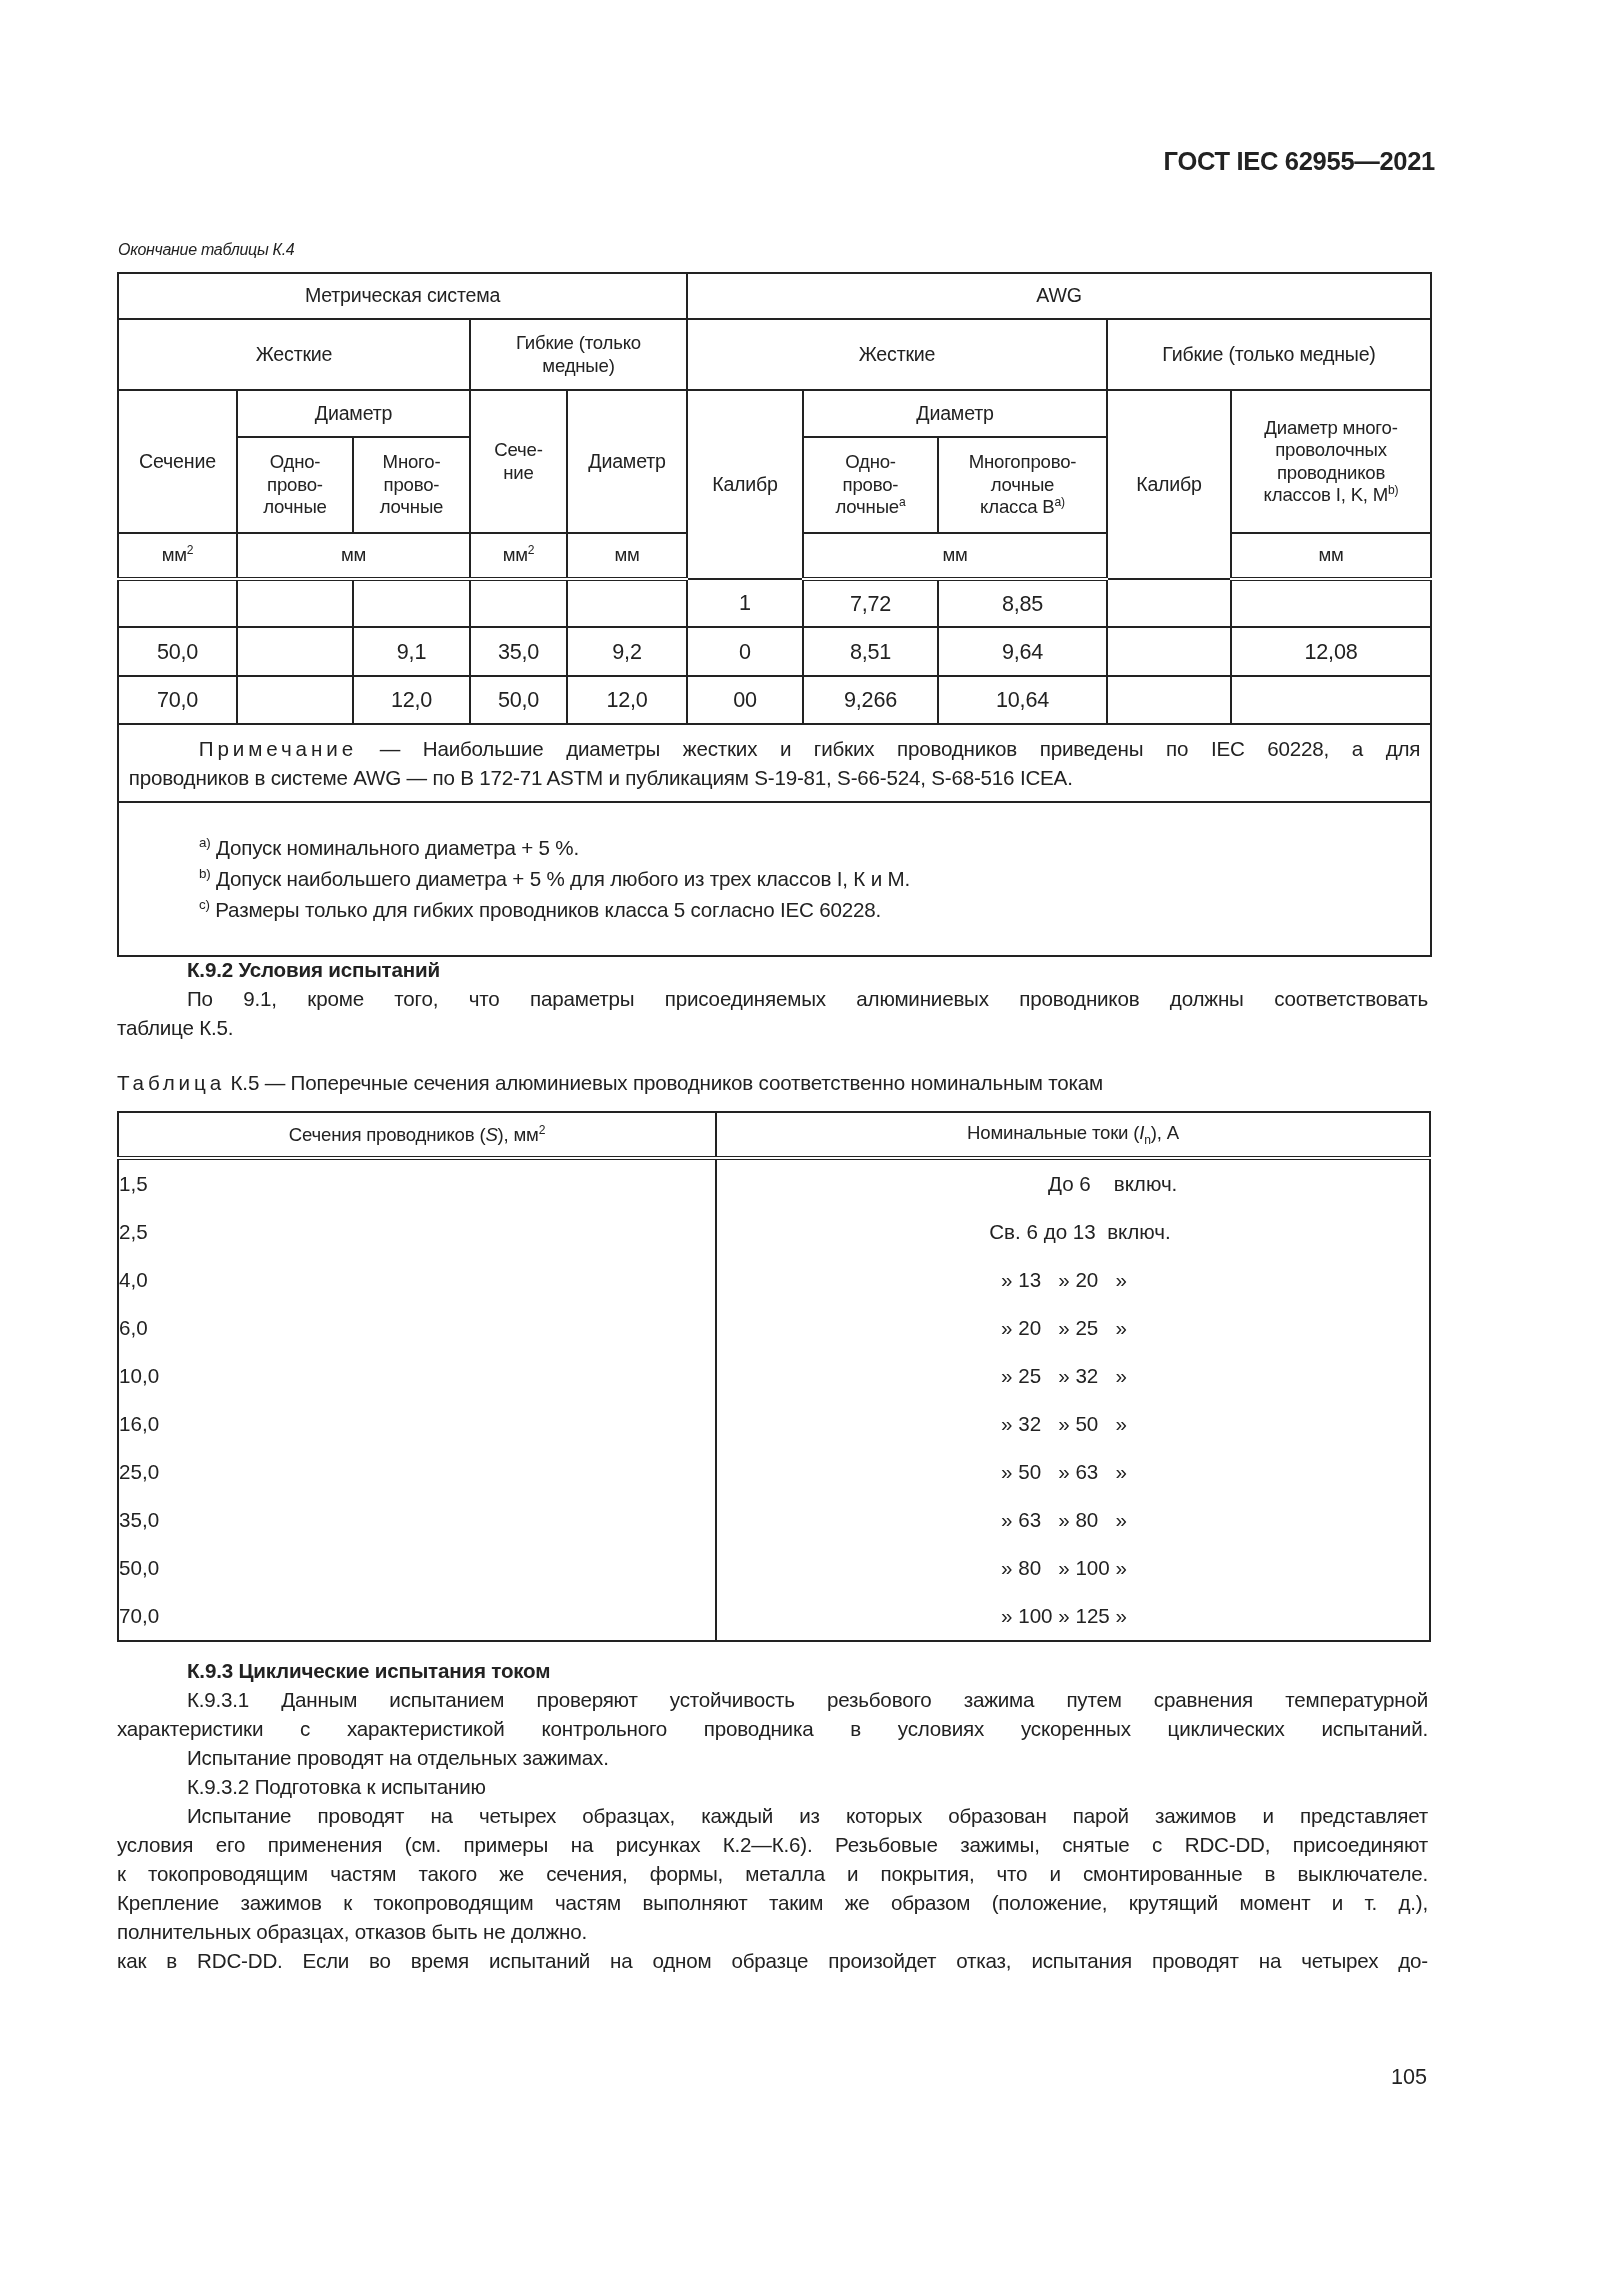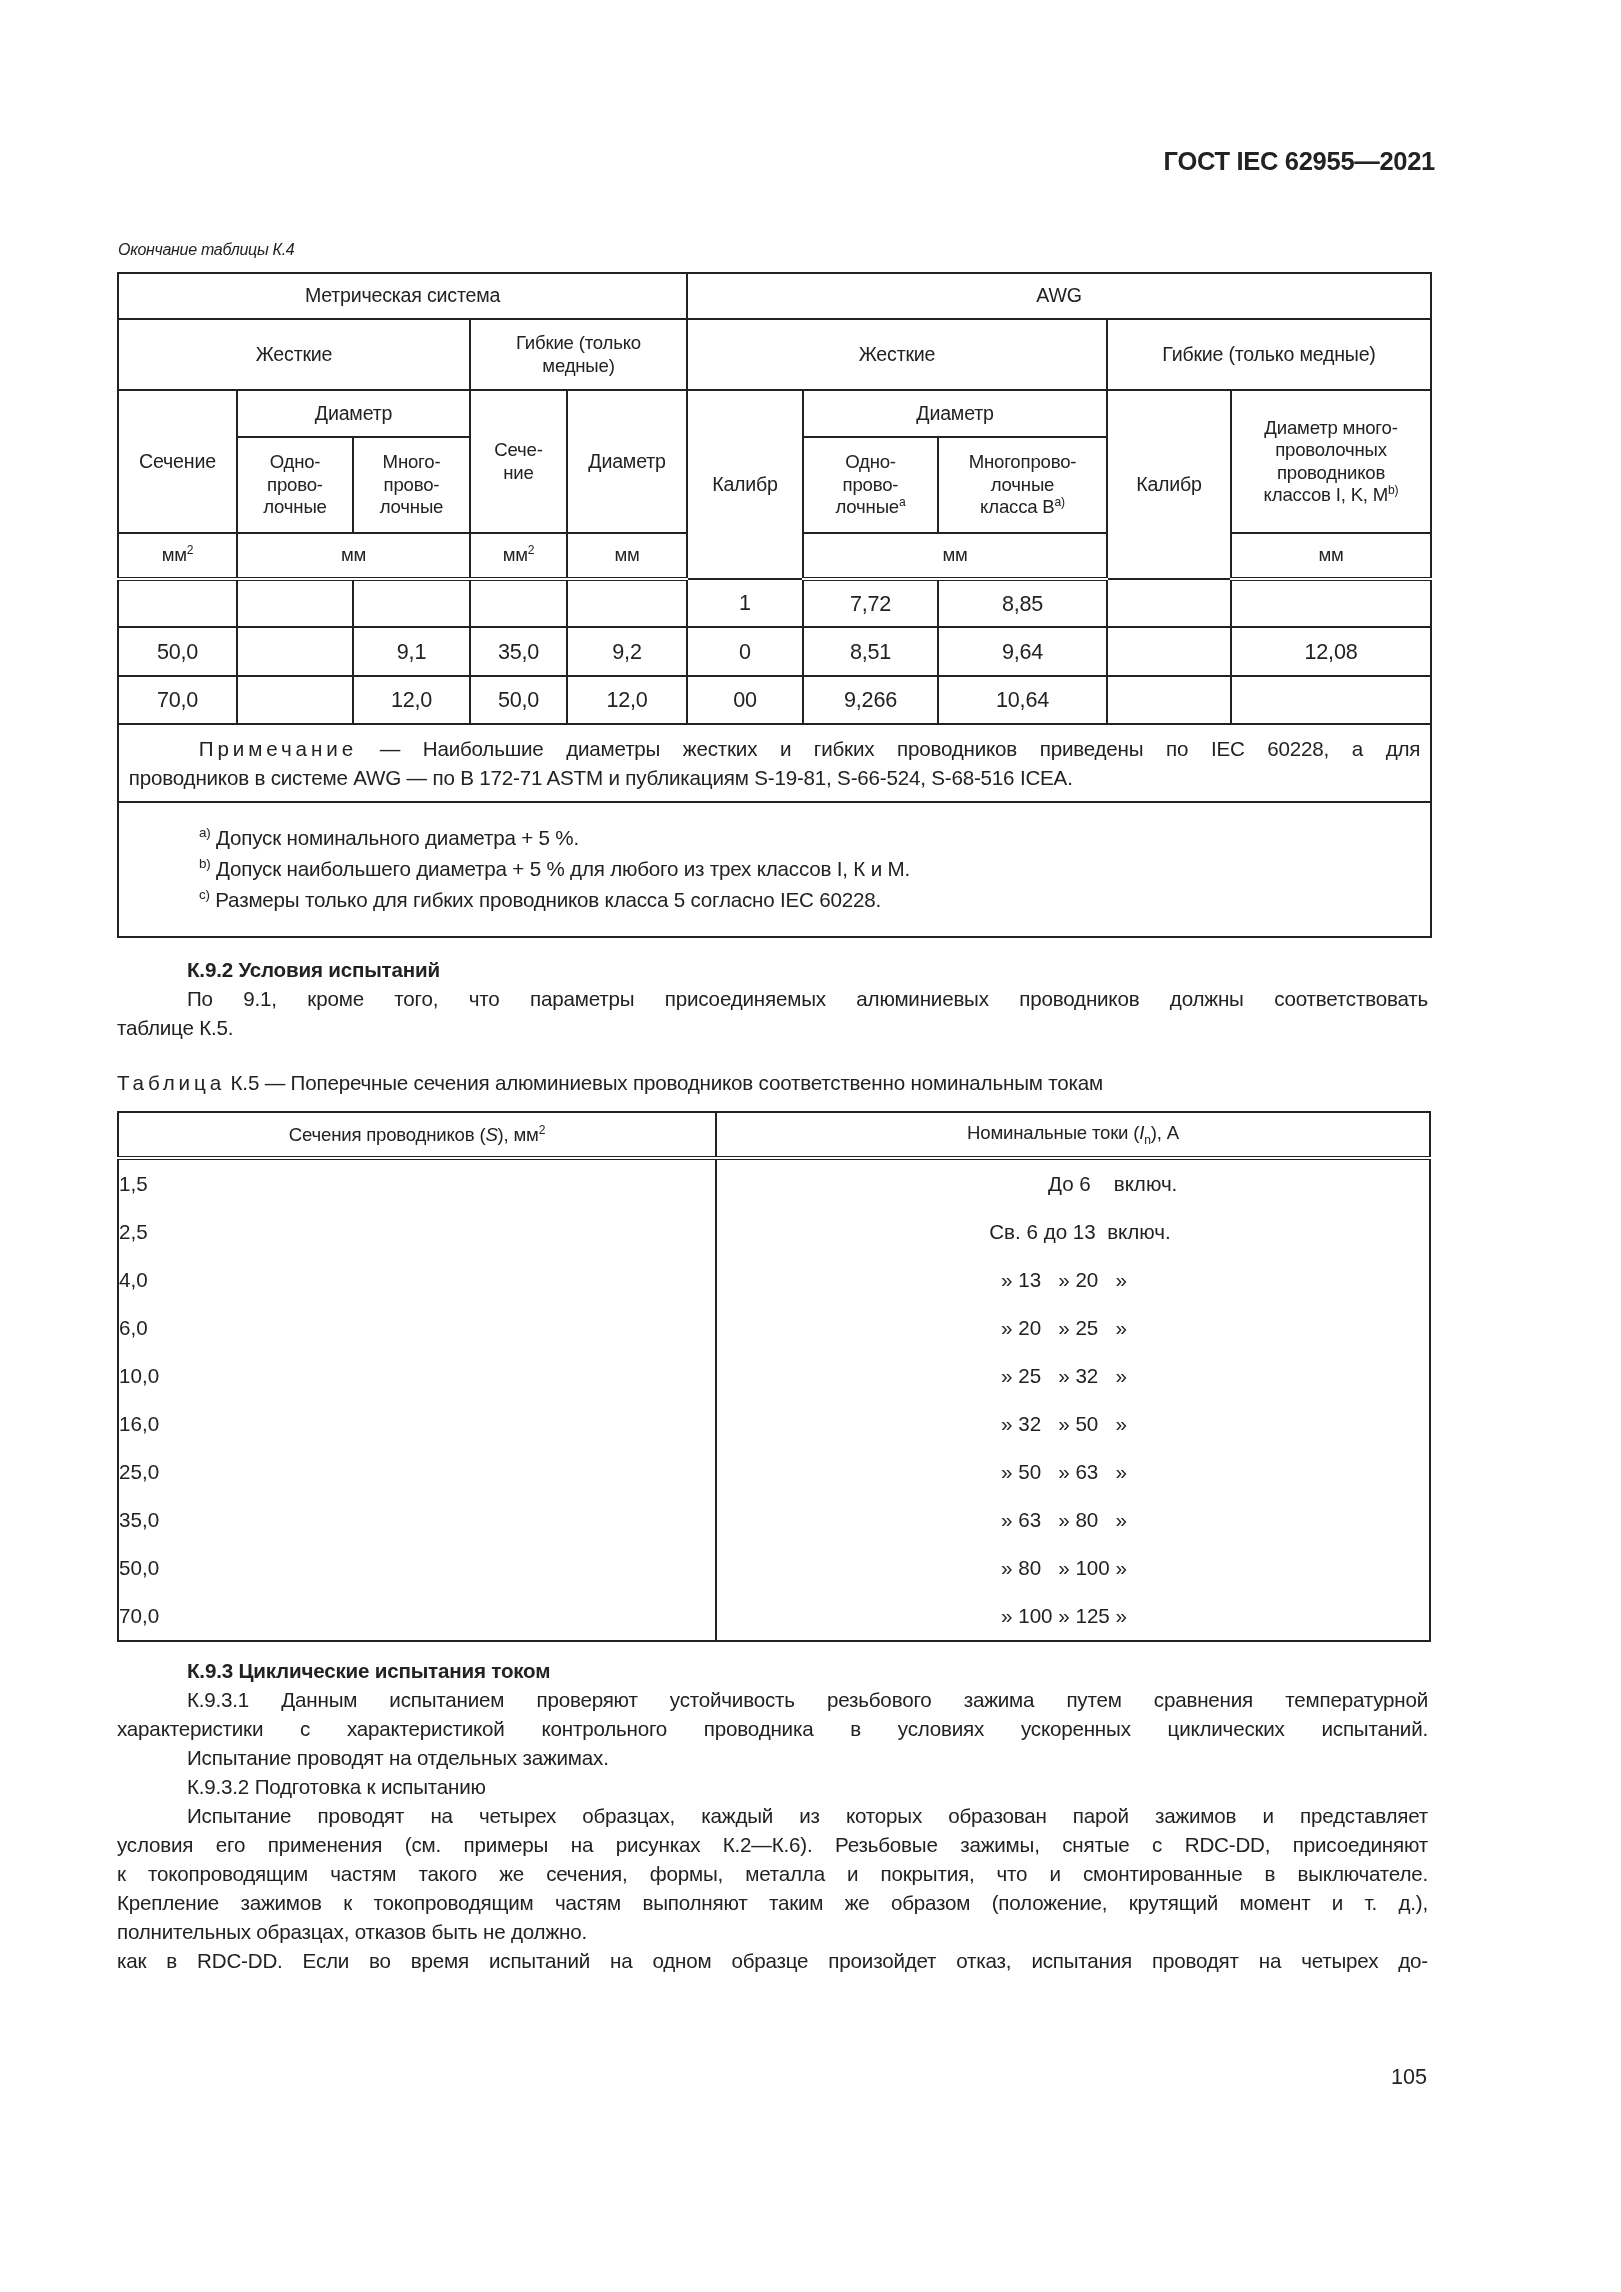--- a/index.html
+++ b/index.html
@@ -143,21 +143,21 @@
     <td>10,64</td>
     <td></td>
     <td></td>
   </tr>
   <tr style="height:78px">
     <td colspan="10" class="note">
       <div class="line just" style="padding-left:70px;height:29px"><span class="lbl">Примечание</span><span> — Наибольшие диаметры жестких и гибких проводников приведены по IEC 60228, а для</span></div>
       <div class="line">проводников в системе AWG — по B 172-71 ASTM и публикациям S-19-81, S-66-524, S-68-516 ICEA.</div>
     </td>
   </tr>
-  <tr style="height:135px">
+  <tr style="height:154px">
     <td colspan="10" class="fn">
       <div><sup>a)</sup><span> Допуск номинального диаметра + 5 %.</span></div>
       <div><sup>b)</sup><span> Допуск наибольшего диаметра + 5 % для любого из трех классов I, К и М.</span></div>
       <div><sup>c)</sup><span> Размеры только для гибких проводников класса 5 согласно IEC 60228.</span></div>
     </td>
   </tr>
 </tbody>
   </table>
 
 <div class="abs body-text" style="top:955px">

